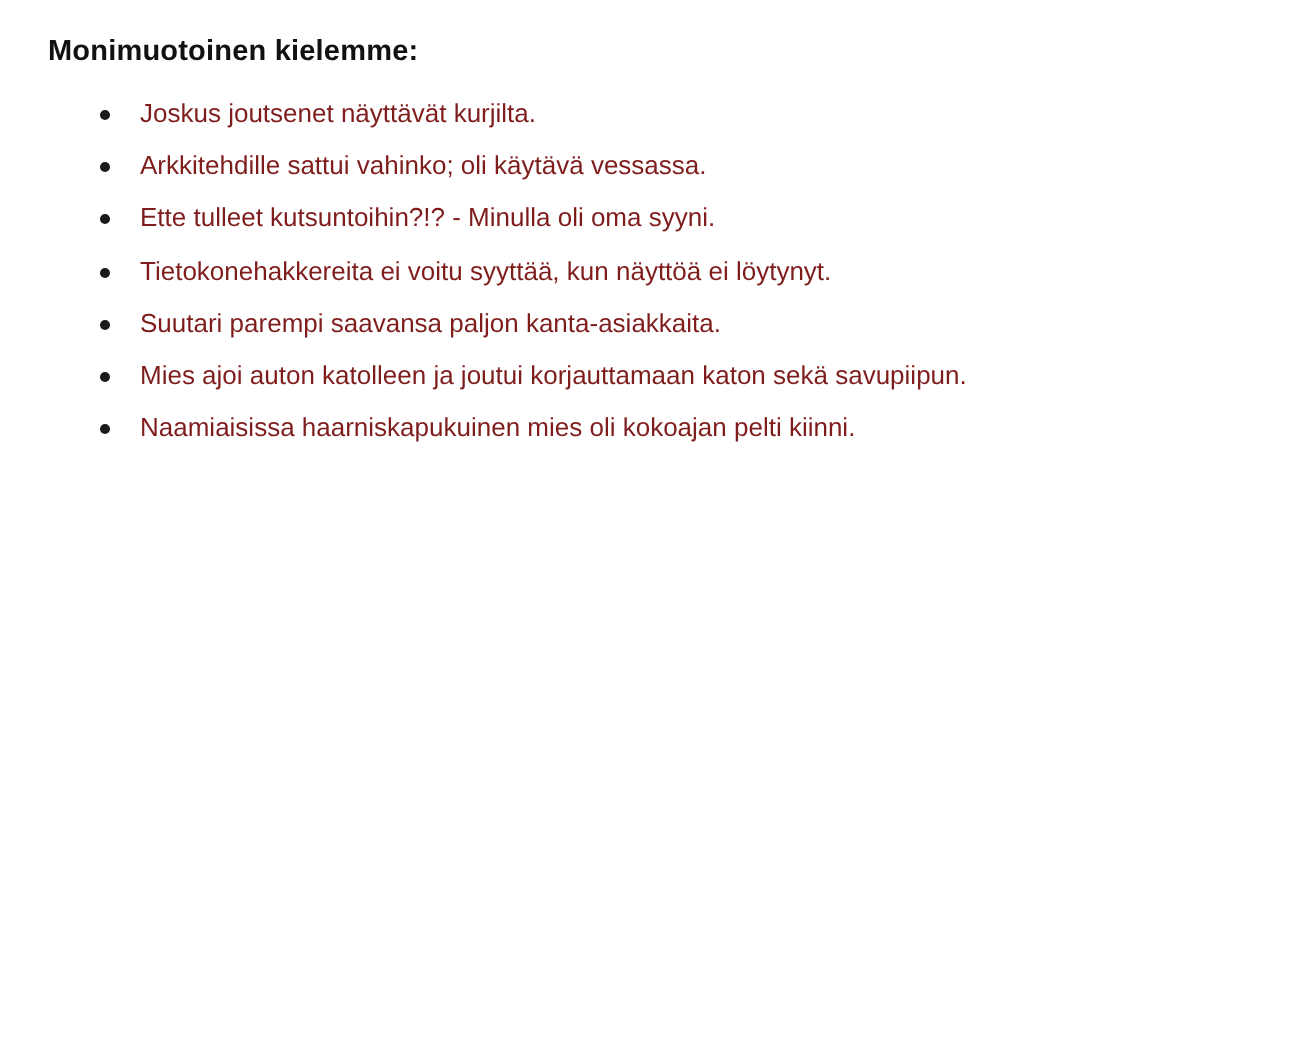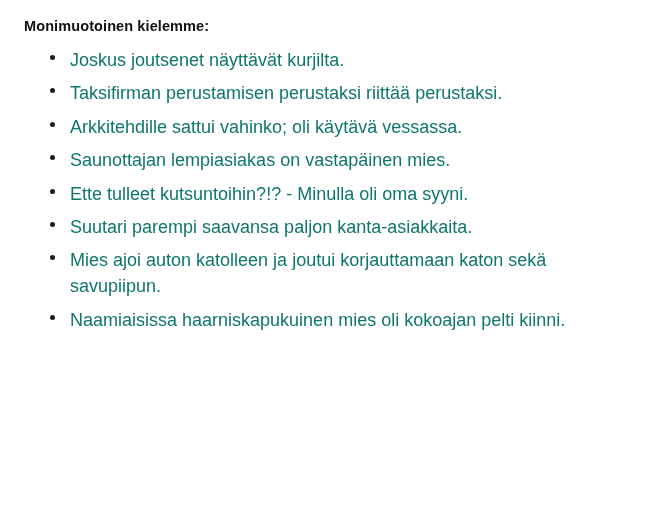--- a/index.html
+++ b/index.html
@@ -28,23 +28,23 @@
     margin: 0 0 14px 2px;
     letter-spacing: 0.1px;
   }
   ul.bullet-list {
     list-style: none;
     margin: 0;
     padding: 0 0 0 24px;
   }
   ul.bullet-list > li {
     position: relative;
-    font-size: 18px;
+    font-size: 13px;
     line-height: 1.44;
-    color: #0f766e;
+    color: #7f1d1d;
     margin: 0 0 7.5px 0;
     padding-left: 24px;
   }
   ul.bullet-list > li::before {
     content: "";
     position: absolute;
     left: 4px;
     top: 7px;
     width: 5px;
     height: 5px;
@@ -52,21 +52,20 @@
     border-radius: 50%;
   }
 </style>
 </head>
 <body>
 
 <div class="page">
   <div class="doc-title">Monimuotoinen kielemme:</div>
   <ul class="bullet-list">
     <li>Joskus joutsenet näyttävät kurjilta.</li>
-    <li>Taksifirman perustamisen perustaksi riittää perustaksi.</li>
     <li>Arkkitehdille sattui vahinko; oli käytävä vessassa.</li>
-    <li>Saunottajan lempiasiakas on vastapäinen mies.</li>
     <li>Ette tulleet kutsuntoihin?!? - Minulla oli oma syyni.</li>
+    <li>Tietokonehakkereita ei voitu syyttää, kun näyttöä ei löytynyt.</li>
     <li>Suutari parempi saavansa paljon kanta-asiakkaita.</li>
     <li>Mies ajoi auton katolleen ja joutui korjauttamaan katon sekä savupiipun.</li>
     <li>Naamiaisissa haarniskapukuinen mies oli kokoajan pelti kiinni.</li>
   </ul>
 </div>
 
 </body></html>

